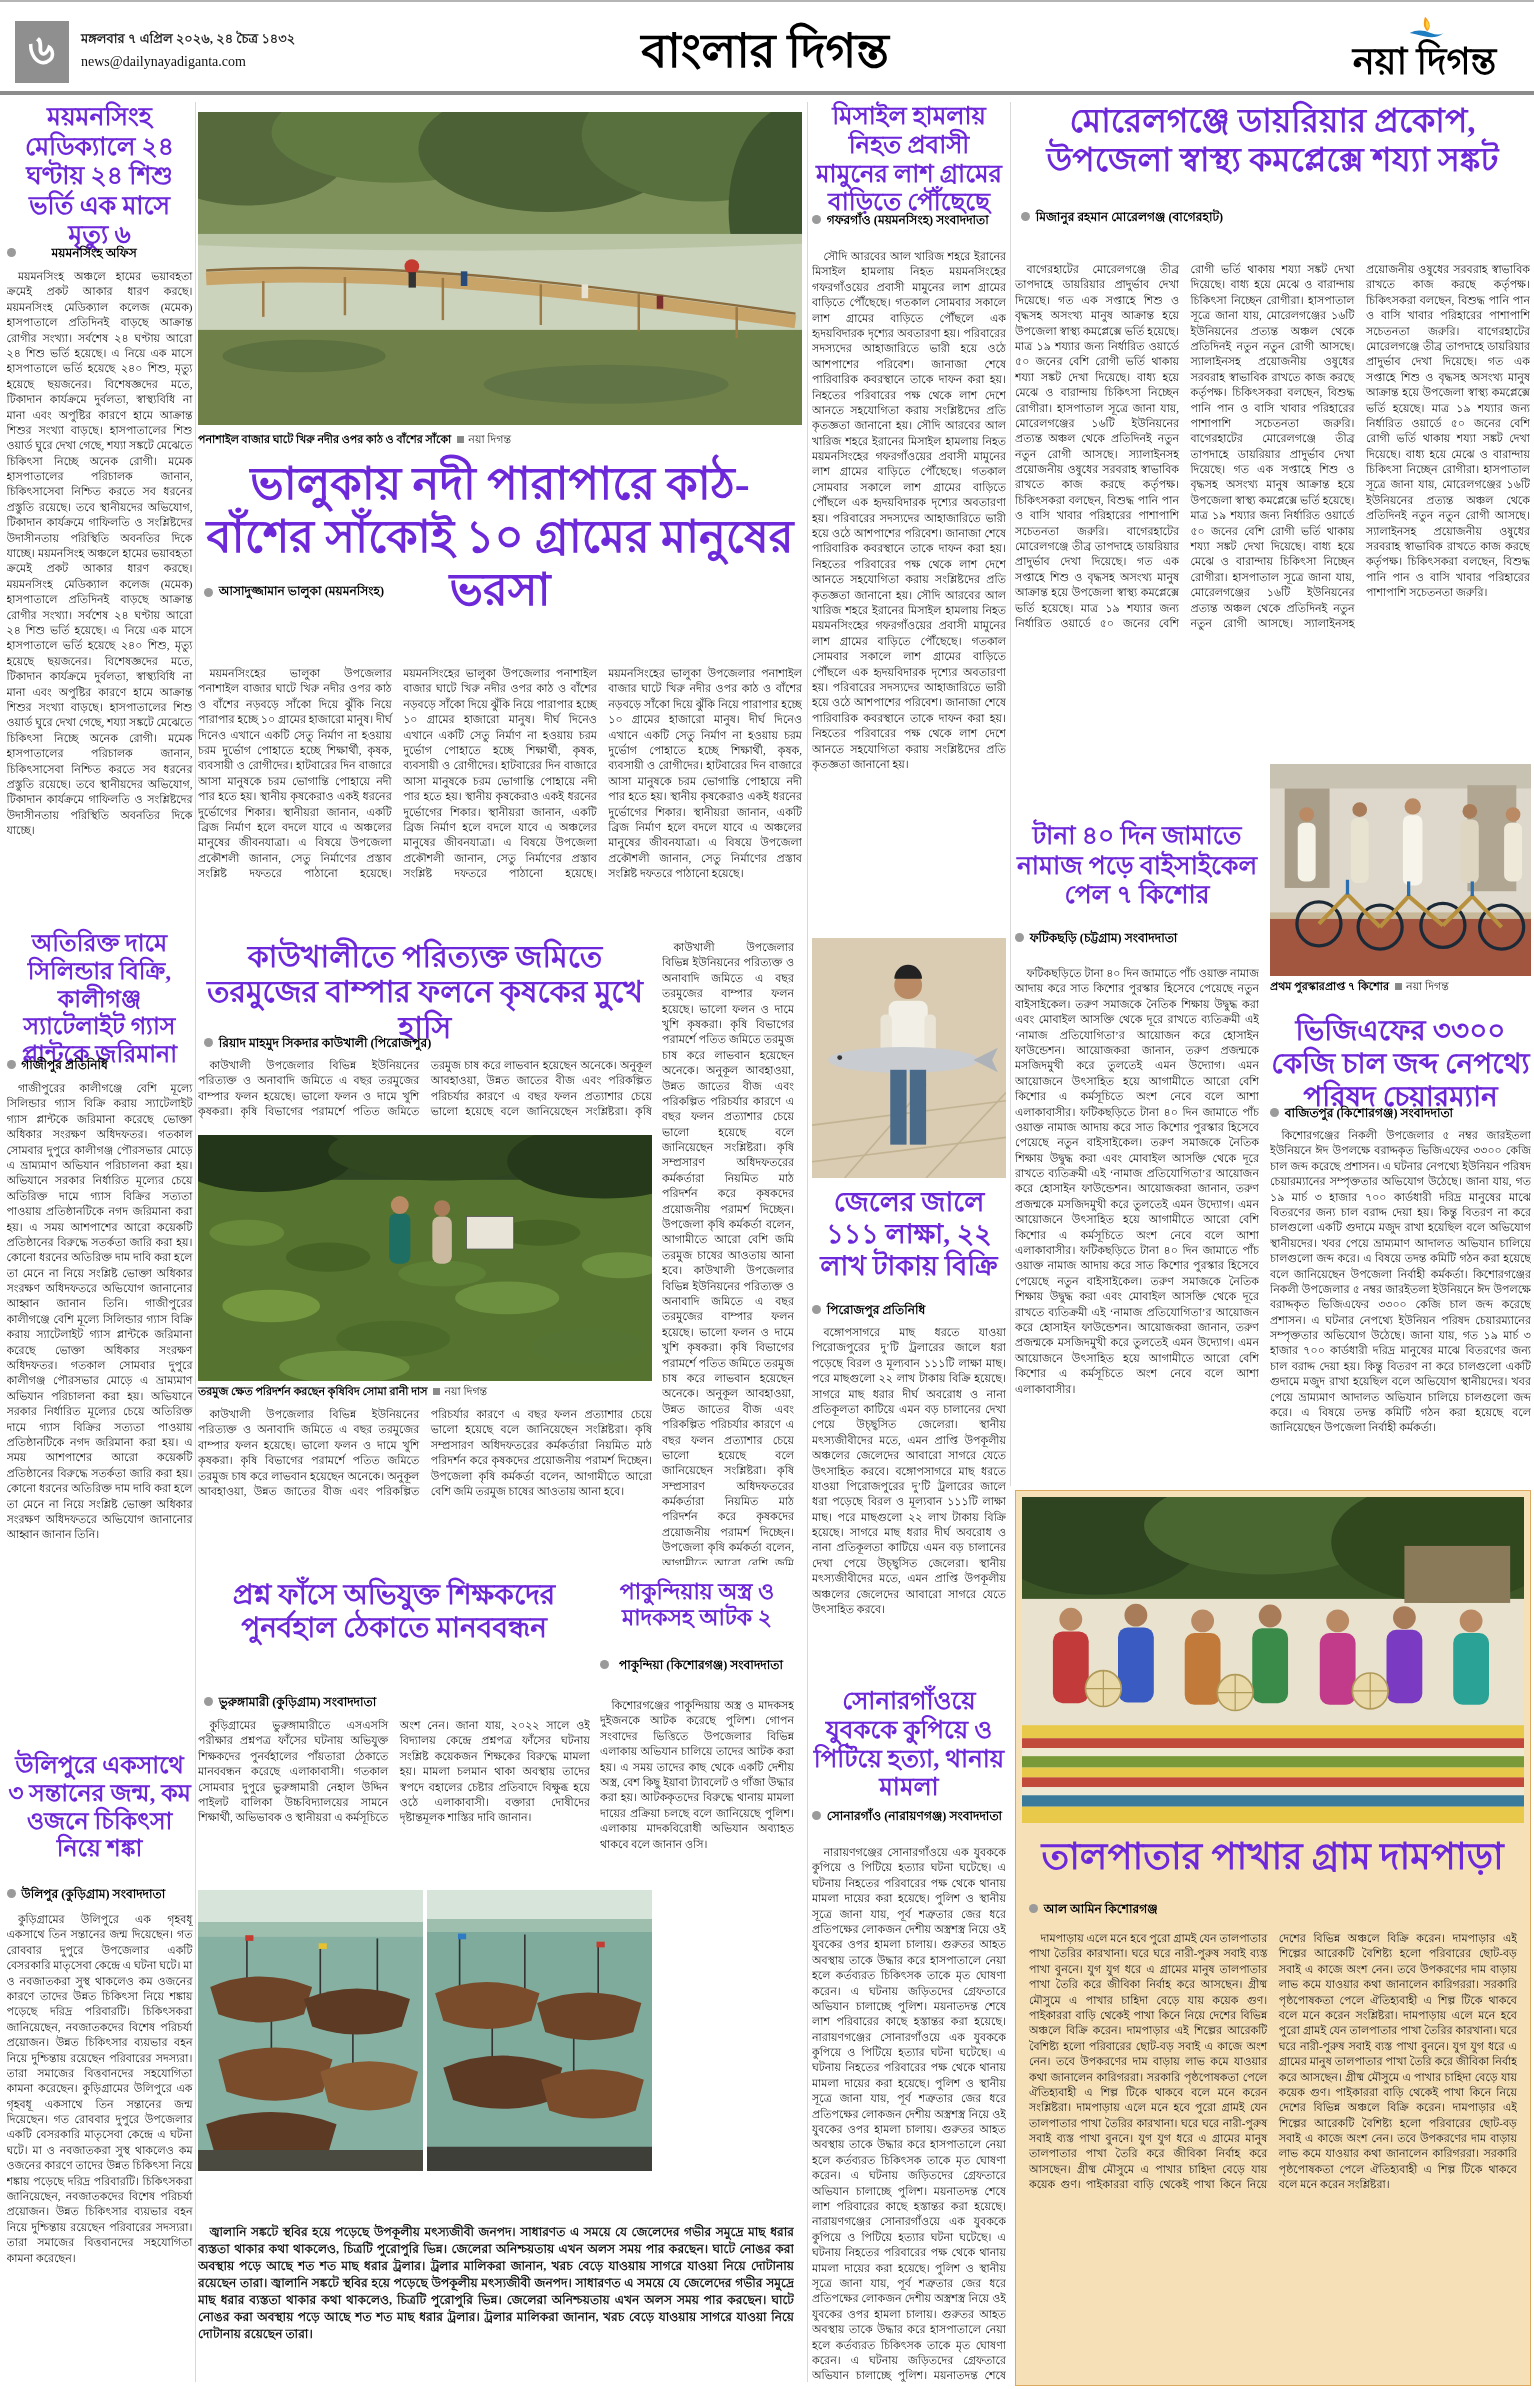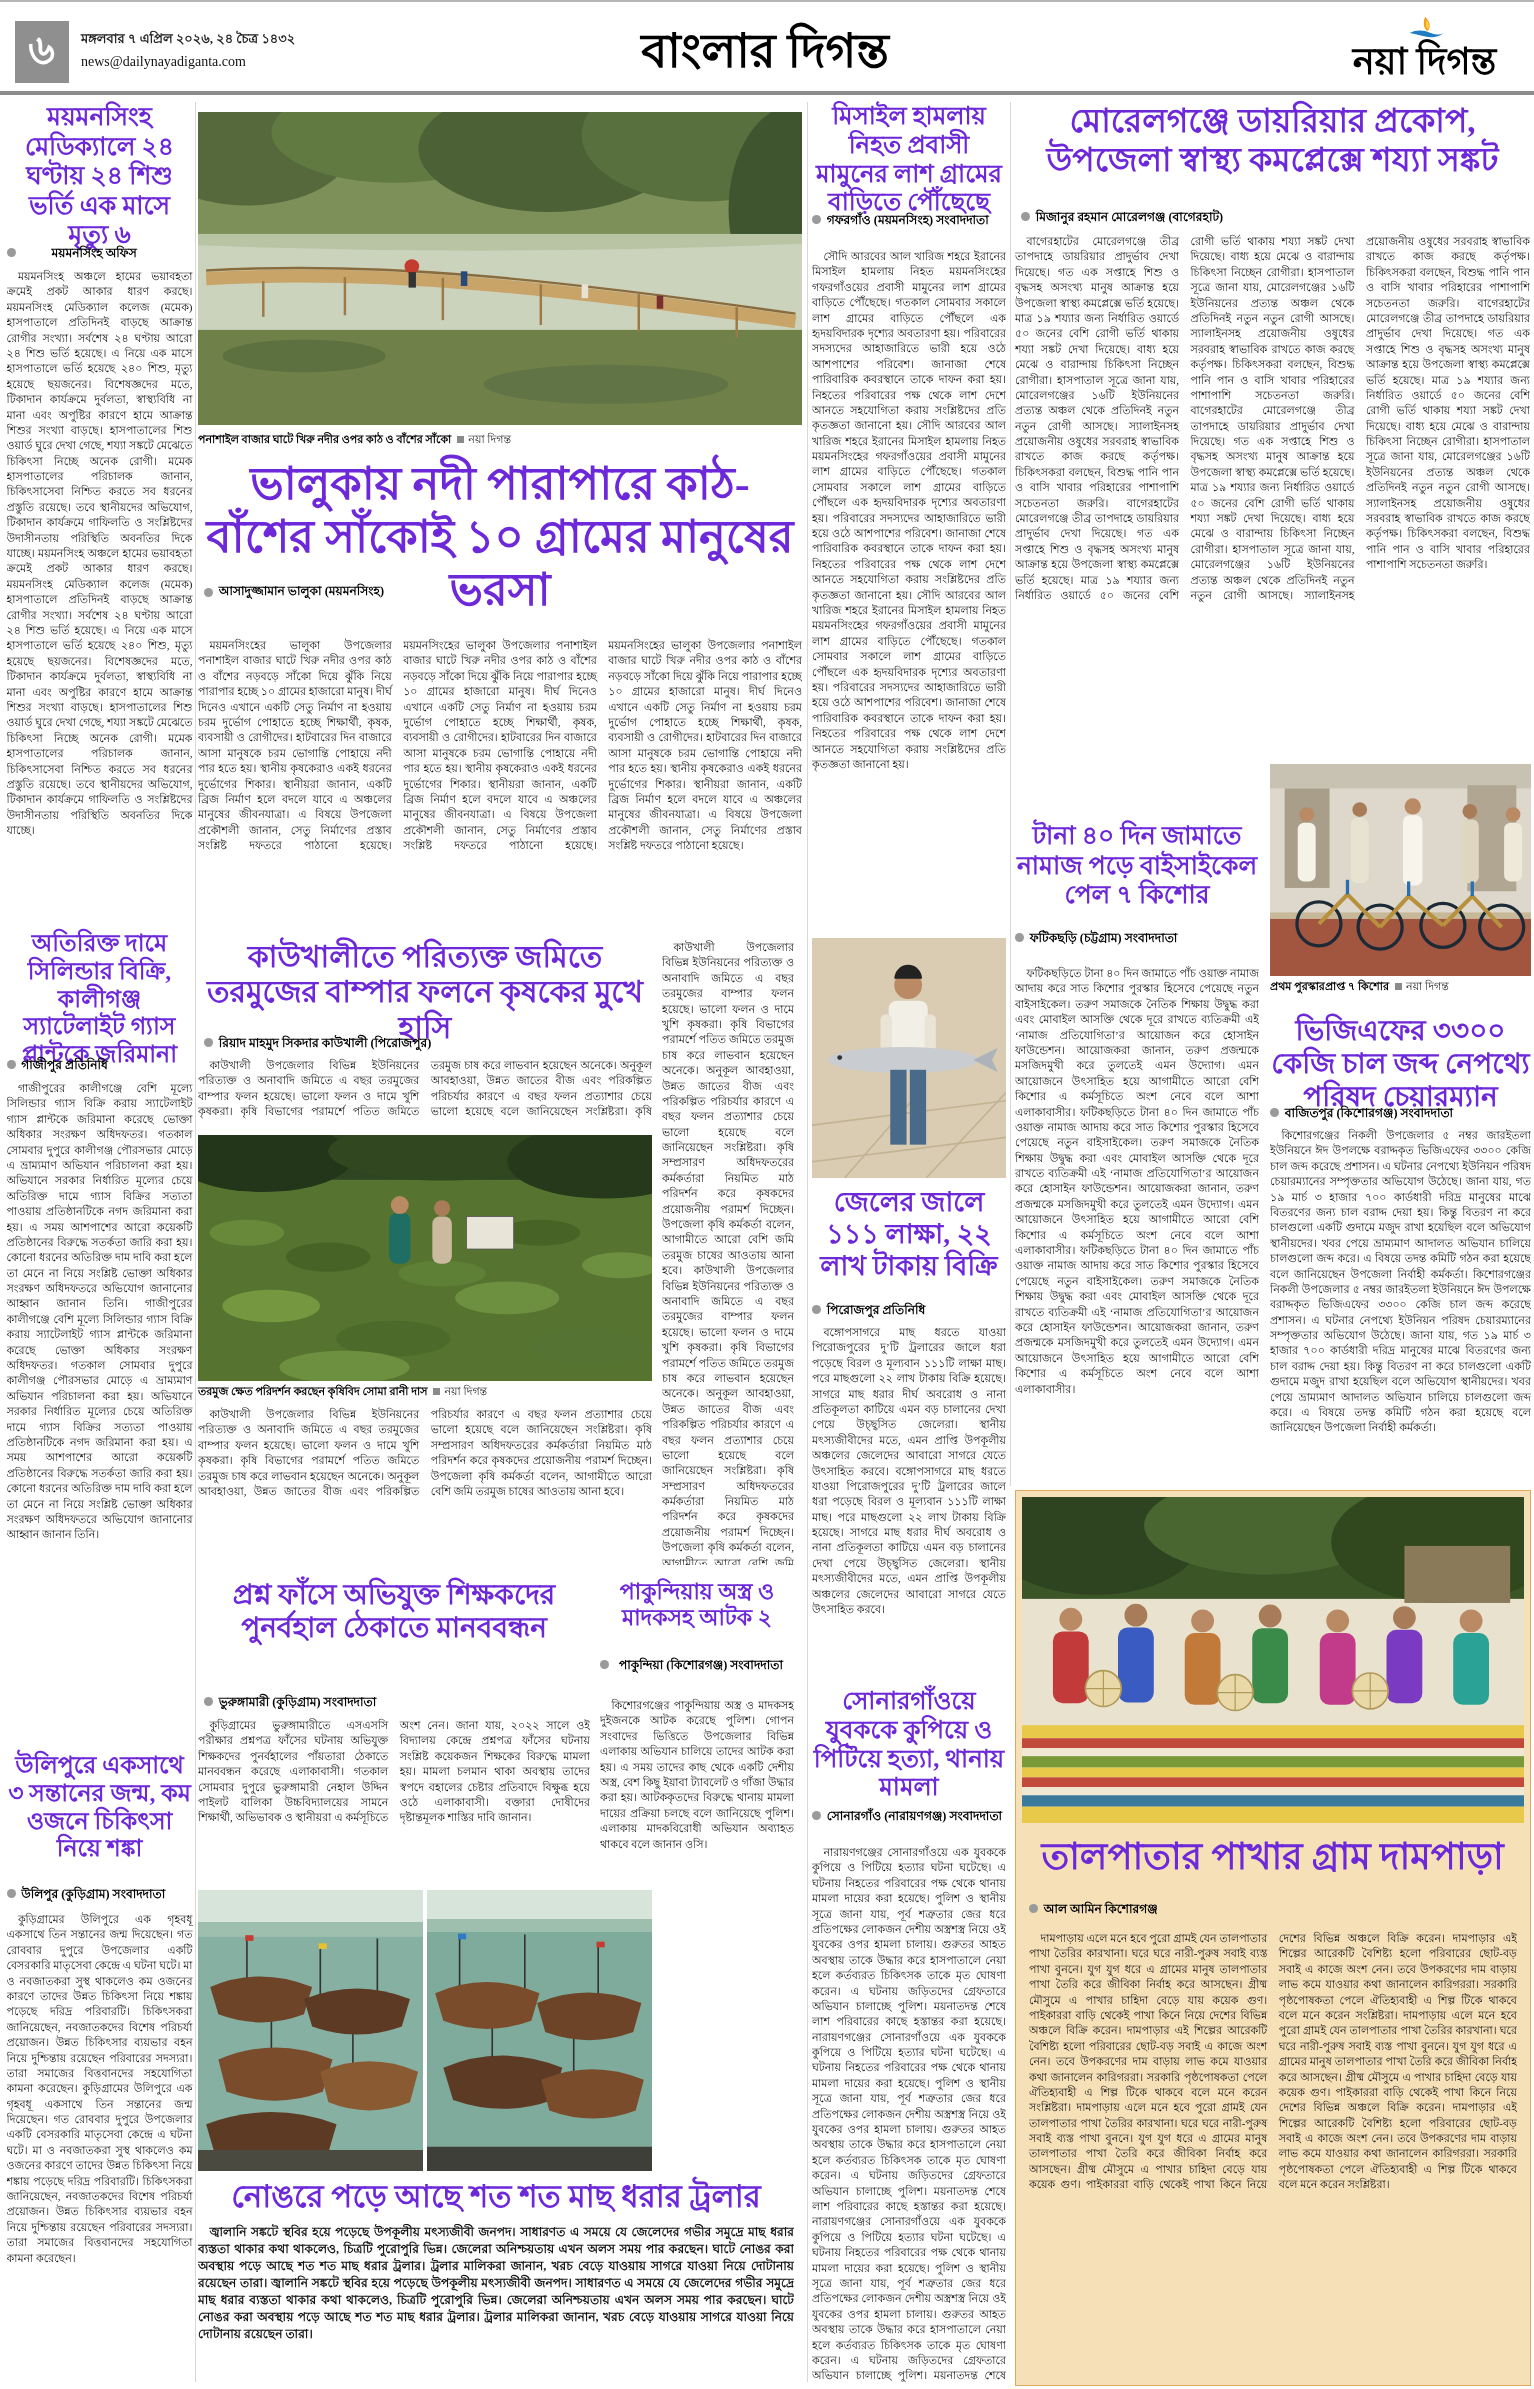--- a/index.html
+++ b/index.html
@@ -6,21 +6,21 @@
   #page{position:relative;width:1535px;height:2389px;background:#ffffff;overflow:hidden;
         font-family:"Liberation Serif","DejaVu Serif",serif;color:#111;}
   .abs{position:absolute;}
   .headline{font-weight:800;color:#6d28d9;line-height:1.18;text-align:center;letter-spacing:0;}
   .byline{display:flex;align-items:flex-start;gap:5.7px;font-weight:700;font-size:12.2px;line-height:1.25;color:#000;}
   .dot{width:9px;height:9px;border-radius:50%;background:#9a9a9a;flex:0 0 auto;margin-top:2.4px;}
   .body{font-size:11px;line-height:1.4;text-align:justify;color:#151515;overflow:hidden;
         font-family:"Liberation Serif","DejaVu Serif",serif;}
   .body::first-letter{padding-left:11.4px;}
   .cols2{column-count:2;column-gap:11.4px;}
-  .cols3{column-count:3;column-gap:11.4px;}
+  .cols3{column-count:3;column-gap:11.4px;margin-top:28px;}
   .caption{font-size:11px;font-weight:700;color:#000;line-height:1.3;}
   .sq{display:inline-block;width:7.3px;height:7.3px;background:#8a8a8a;margin:0 4.1px 0 5.7px;}
   .credit{font-weight:400;color:#222;}
   .vrule{width:0.8px;background:#d8d8d8;}
   .photo{overflow:hidden;background:#ccc;}
   .photo svg{display:block;width:100%;height:100%;}
   
   .pagenum{background:#8f8f8f;color:#fff;display:flex;align-items:center;justify-content:center;
            font-size:41px;font-weight:700;}
   .dateline{font-size:13px;font-weight:700;color:#222;line-height:1.5;}
@@ -206,21 +206,20 @@
       </g>
       <path d="M10 128 q62 -28 128 0 l-10 34 q-54 20 -108 0 Z" fill="#7a4c2c"></path>
       <path d="M135 140 q62 -26 128 0 l-10 36 q-54 20 -108 0 Z" fill="#6e4428"></path>
       <path d="M20 220 q72 -30 146 0 l-12 40 q-60 22 -122 0 Z" fill="#5d3a24"></path>
       <path d="M140 235 q62 -26 126 0 l-10 38 q-52 20 -106 0 Z" fill="#7a4c2c"></path>
       <rect x="38" y="54" width="10" height="7" fill="#2f7ac4"></rect>
       <rect x="208" y="64" width="10" height="7" fill="#c43b2f"></rect>
       <path d="M0 318 H276 V348 H0 Z" fill="#3f3f39"></path>
     </svg>
   </div>
-  <div class="abs headline" style="left:198px;top:2179px;width:596px;font-size:31px;">নোঙরে পড়ে আছে শত শত মাছ ধরার ট্রলার</div>
   <div class="abs body" style="left:198px;top:2224px;width:596px;height:158px;font-size:12.2px;font-weight:600;">জ্বালানি সঙ্কটে স্থবির হয়ে পড়েছে উপকূলীয় মৎস্যজীবী জনপদ। সাধারণত এ সময়ে যে জেলেদের গভীর সমুদ্রে মাছ ধরার ব্যস্ততা থাকার কথা থাকলেও, চিত্রটি পুরোপুরি ভিন্ন। জেলেরা অনিশ্চয়তায় এখন অলস সময় পার করছেন। ঘাটে নোঙর করা অবস্থায় পড়ে আছে শত শত মাছ ধরার ট্রলার। ট্রলার মালিকরা জানান, খরচ বেড়ে যাওয়ায় সাগরে যাওয়া নিয়ে দোটানায় রয়েছেন তারা। জ্বালানি সঙ্কটে স্থবির হয়ে পড়েছে উপকূলীয় মৎস্যজীবী জনপদ। সাধারণত এ সময়ে যে জেলেদের গভীর সমুদ্রে মাছ ধরার ব্যস্ততা থাকার কথা থাকলেও, চিত্রটি পুরোপুরি ভিন্ন। জেলেরা অনিশ্চয়তায় এখন অলস সময় পার করছেন। ঘাটে নোঙর করা অবস্থায় পড়ে আছে শত শত মাছ ধরার ট্রলার। ট্রলার মালিকরা জানান, খরচ বেড়ে যাওয়ায় সাগরে যাওয়া নিয়ে দোটানায় রয়েছেন তারা।</div>
 
   <div class="abs headline" style="left:812px;top:102px;width:194px;font-size:24.4px;">মিসাইল হামলায় নিহত প্রবাসী মামুনের লাশ গ্রামের বাড়িতে পৌঁছেছে</div>
   <div class="abs byline" style="left:812px;top:213px;width:194px;">
     <span class="dot"></span>
     <span>গফরগাঁও (ময়মনসিংহ) সংবাদদাতা</span>
   </div>
   <div class="abs body" style="left:812px;top:249px;width:194px;height:684px;">সৌদি আরবের আল খারিজ শহরে ইরানের মিসাইল হামলায় নিহত ময়মনসিংহের গফরগাঁওয়ের প্রবাসী মামুনের লাশ গ্রামের বাড়িতে পৌঁছেছে। গতকাল সোমবার সকালে লাশ গ্রামের বাড়িতে পৌঁছলে এক হৃদয়বিদারক দৃশ্যের অবতারণা হয়। পরিবারের সদস্যদের আহাজারিতে ভারী হয়ে ওঠে আশপাশের পরিবেশ। জানাজা শেষে পারিবারিক কবরস্থানে তাকে দাফন করা হয়। নিহতের পরিবারের পক্ষ থেকে লাশ দেশে আনতে সহযোগিতা করায় সংশ্লিষ্টদের প্রতি কৃতজ্ঞতা জানানো হয়। সৌদি আরবের আল খারিজ শহরে ইরানের মিসাইল হামলায় নিহত ময়মনসিংহের গফরগাঁওয়ের প্রবাসী মামুনের লাশ গ্রামের বাড়িতে পৌঁছেছে। গতকাল সোমবার সকালে লাশ গ্রামের বাড়িতে পৌঁছলে এক হৃদয়বিদারক দৃশ্যের অবতারণা হয়। পরিবারের সদস্যদের আহাজারিতে ভারী হয়ে ওঠে আশপাশের পরিবেশ। জানাজা শেষে পারিবারিক কবরস্থানে তাকে দাফন করা হয়। নিহতের পরিবারের পক্ষ থেকে লাশ দেশে আনতে সহযোগিতা করায় সংশ্লিষ্টদের প্রতি কৃতজ্ঞতা জানানো হয়। সৌদি আরবের আল খারিজ শহরে ইরানের মিসাইল হামলায় নিহত ময়মনসিংহের গফরগাঁওয়ের প্রবাসী মামুনের লাশ গ্রামের বাড়িতে পৌঁছেছে। গতকাল সোমবার সকালে লাশ গ্রামের বাড়িতে পৌঁছলে এক হৃদয়বিদারক দৃশ্যের অবতারণা হয়। পরিবারের সদস্যদের আহাজারিতে ভারী হয়ে ওঠে আশপাশের পরিবেশ। জানাজা শেষে পারিবারিক কবরস্থানে তাকে দাফন করা হয়। নিহতের পরিবারের পক্ষ থেকে লাশ দেশে আনতে সহযোগিতা করায় সংশ্লিষ্টদের প্রতি কৃতজ্ঞতা জানানো হয়।</div>
 
   <div class="abs photo" style="left:812px;top:938px;width:194px;height:240px;">

